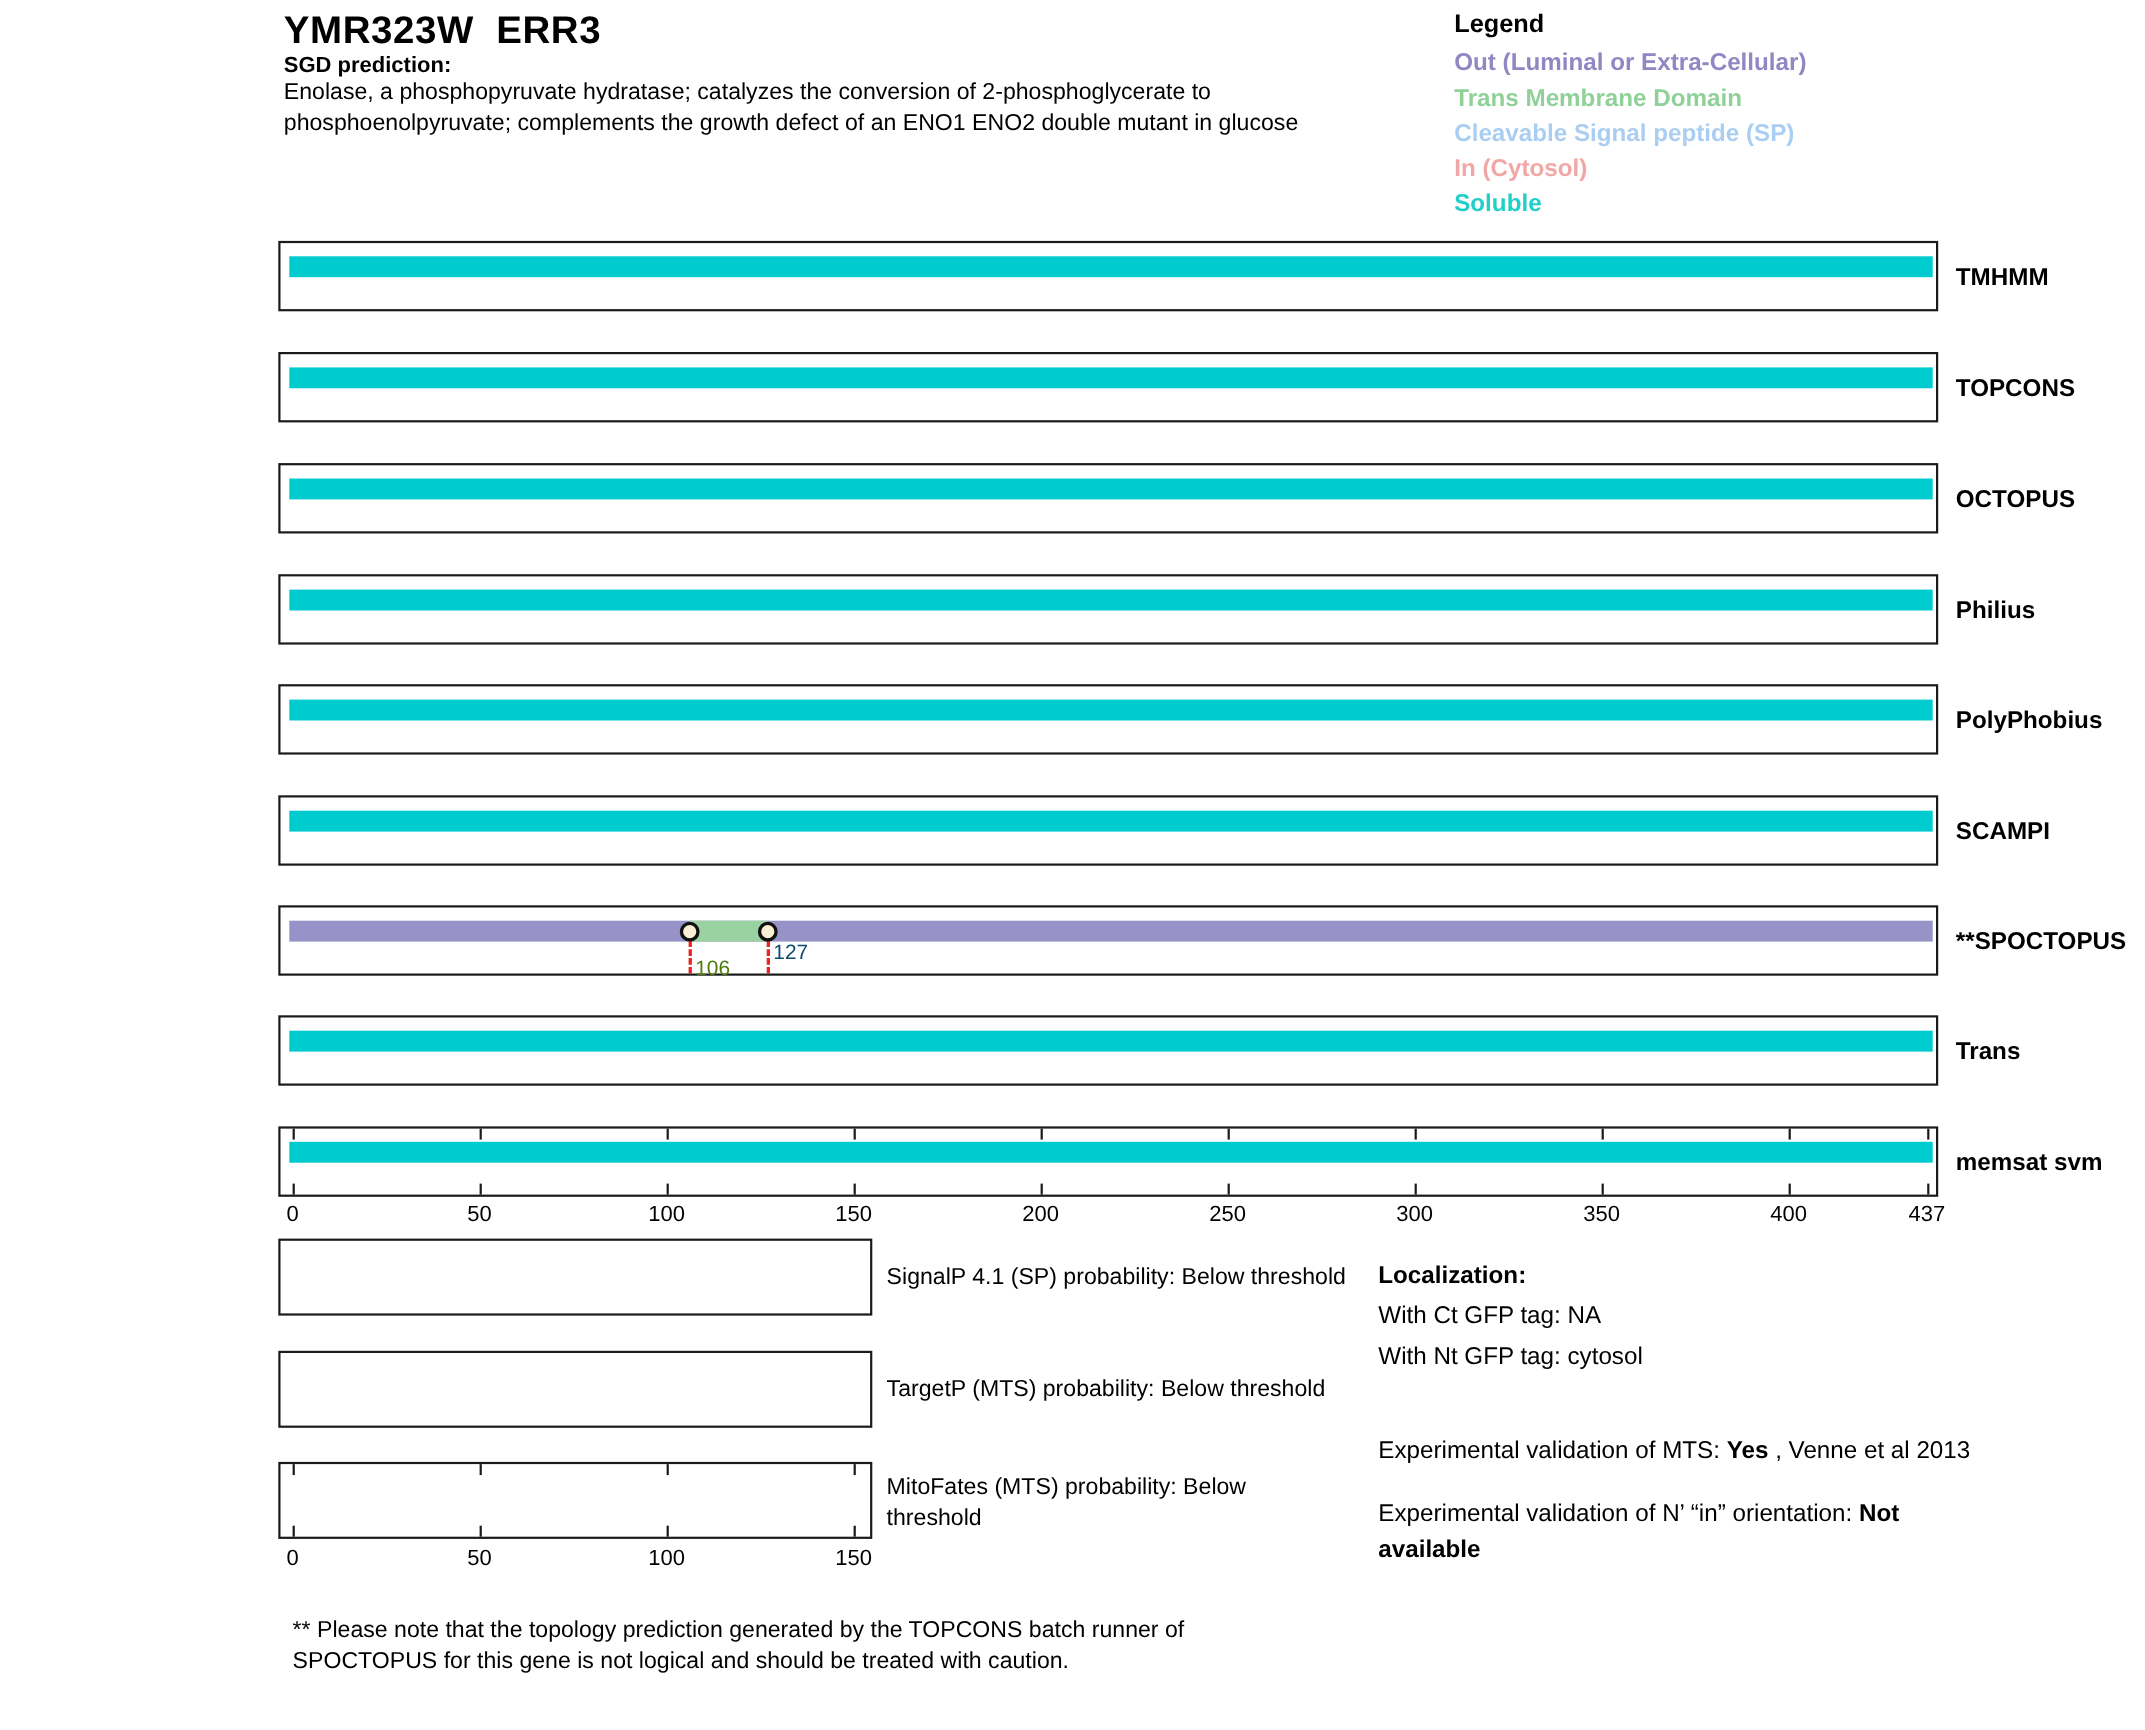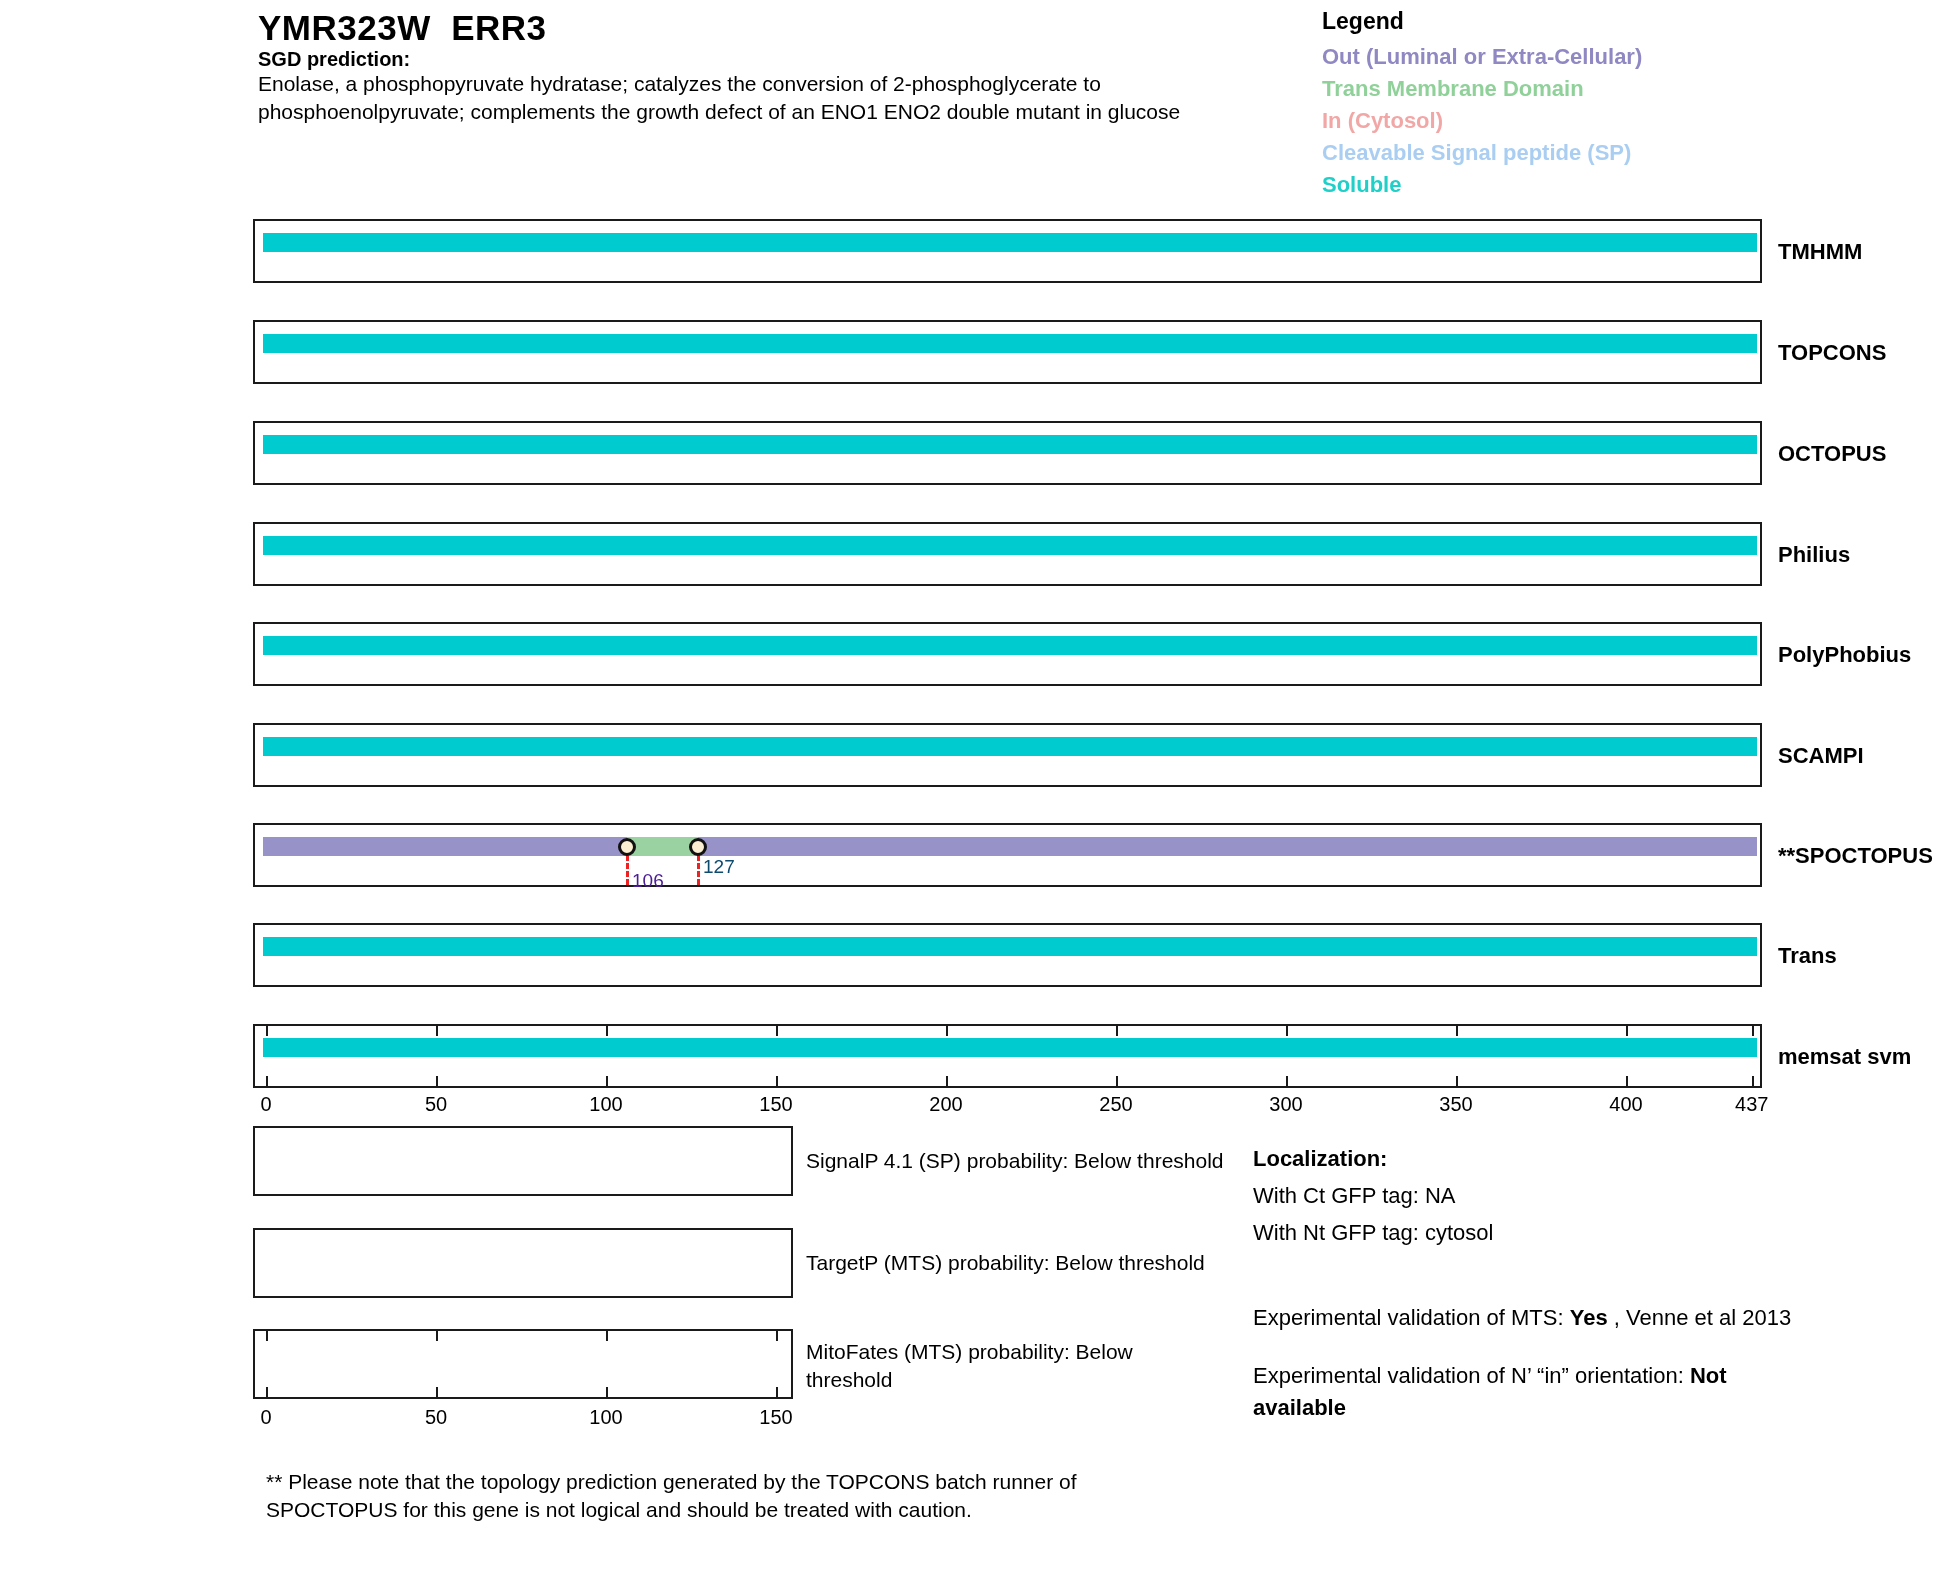--- a/index.html
+++ b/index.html
@@ -41,22 +41,22 @@
   <div class="abs" id="title">YMR323W  ERR3</div>
   <div class="abs" id="sgd-label">SGD prediction:</div>
   <div class="abs desc-line" id="desc1">Enolase, a phosphopyruvate hydratase; catalyzes the conversion of 2-phosphoglycerate to</div>
   <div class="abs desc-line" id="desc2">phosphoenolpyruvate; complements the growth defect of an ENO1 ENO2 double mutant in glucose</div>
 
   <div class="abs" id="legend">
     <div id="legend-title">Legend</div>
     <div id="legend-items">
       <div class="legend-item" style="color: rgb(143, 136, 194);">Out (Luminal or Extra-Cellular)</div>
       <div class="legend-item" style="color: rgb(144, 209, 154);">Trans Membrane Domain</div>
+      <div class="legend-item" style="color: rgb(170, 206, 242);">Cleavable Signal peptide (SP)</div>
       <div class="legend-item" style="color: rgb(242, 167, 167);">In (Cytosol)</div>
-      <div class="legend-item" style="color: rgb(170, 206, 242);">Cleavable Signal peptide (SP)</div>
       <div class="legend-item" style="color: rgb(31, 207, 200);">Soluble</div>
     </div>
   </div>
 
   <div class="tbox" style="top:219px">
     <div class="bar" style="background: rgb(0, 203, 207);"></div>
   </div>
   <div class="tlabel" style="top:239px">TMHMM</div>
 
   <div class="tbox" style="top:320px">
@@ -84,21 +84,21 @@
   </div>
   <div class="tlabel" style="top:743px">SCAMPI</div>
 
   <div class="tbox" style="top:823px">
     <div class="bar" style="background: rgb(151, 147, 201);"></div>
     <div class="tm-seg" style="background: rgb(154, 211, 161);"></div>
     <div class="dashline" style="left:371px"></div>
     <div class="dashline" style="left:442px"></div>
     <div class="marker" style="left: 363px; background: rgb(250, 239, 210);"></div>
     <div class="marker" style="left: 434px; background: rgb(250, 239, 210);"></div>
-    <div class="mlabel" style="left: 377px; top: 45px; color: #4c1d95;">106</div>
+    <div class="mlabel" style="left: 377px; top: 45px; color: #4d7c0f;">106</div>
     <div class="mlabel" style="left: 448px; top: 31px; color: #0c4a6e; text-align: right;">127</div>
   </div>
   <div class="tlabel" style="top:843px">**SPOCTOPUS</div>
 
   <div class="tbox" style="top:923px">
     <div class="bar" style="background: rgb(0, 203, 207);"></div>
   </div>
   <div class="tlabel" style="top:943px">Trans</div>
 
   <div class="tbox" style="top:1024px">

